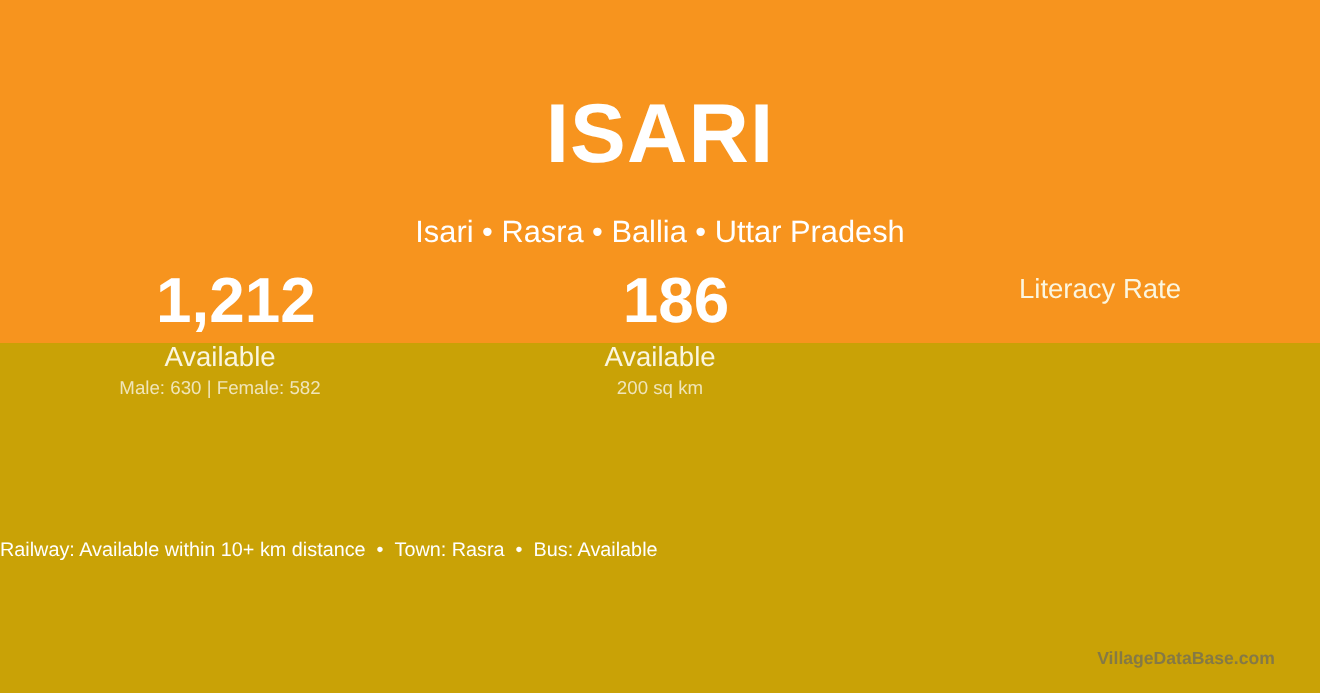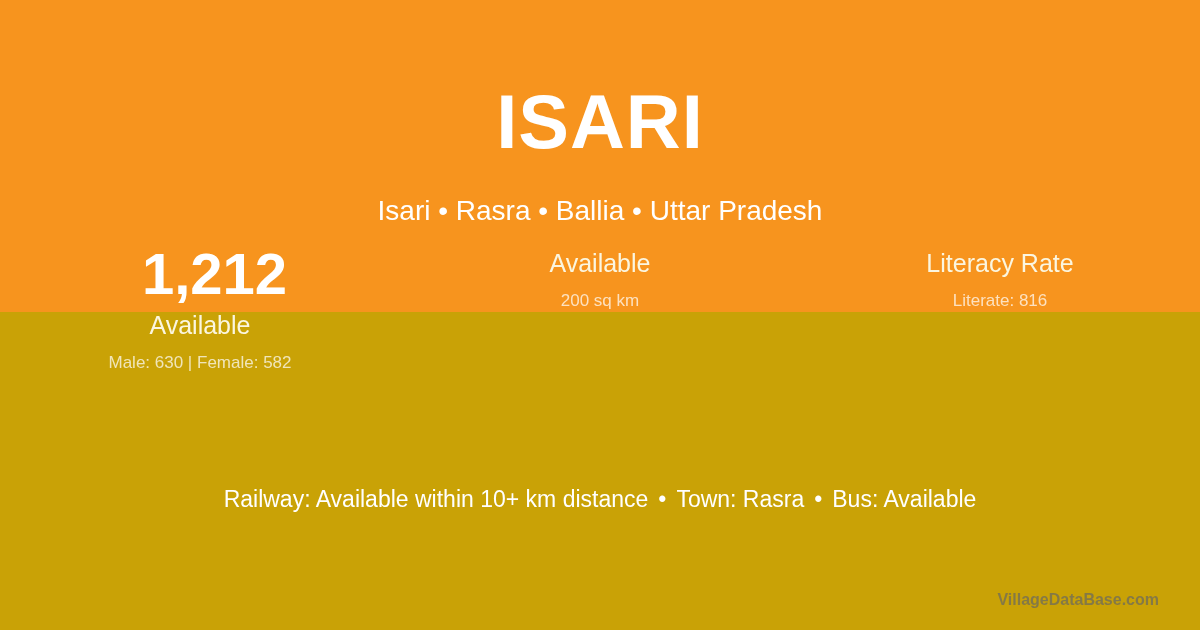--- a/index.html
+++ b/index.html
@@ -92,35 +92,35 @@
     padding-left: 29px;
   }
   .stat-label {
     margin-top: 6px;
     font-size: 25px;
     line-height: 29px;
     font-weight: normal;
     color: #fbf6e0;
   }
   .stat-sub {
-    margin-top: 12px;
+    margin-top: 2px;
     font-size: 17px;
     line-height: 21px;
     font-weight: normal;
     color: rgba(255,255,255,0.72);
   }
 
   
   .facilities {
     position: absolute;
     left: 0;
     top: 484px;
     width: 1200px;
-    text-align: center;
-    font-size: 23px;
+    text-align: left;
+    font-size: 18px;
     line-height: 30px;
     color: #ffffff;
   }
   .facility-item { white-space: nowrap; }
   .facility-sep {
     display: inline-block;
     padding: 0 10px;
     color: #ffffff;
   }
 
@@ -151,27 +151,27 @@
 
   <div class="stats-row">
 
     <div class="stat-col">
       <div class="stat-value">1,212</div>
       <div class="stat-label">Available</div>
       <div class="stat-sub">Male: 630  |  Female: 582</div>
     </div>
 
     <div class="stat-col">
+      <div class="stat-value">186</div>
       <div class="stat-label">Available</div>
       <div class="stat-sub">200 sq km</div>
     </div>
 
     <div class="stat-col">
       <div class="stat-label">Literacy Rate</div>
-      <div class="stat-sub">Literate: 816</div>
     </div>
 
   </div>
 
   <div class="facilities">
     <span class="facility-item">Railway: Available within 10+ km distance</span><span class="facility-sep">•</span><span class="facility-item">Town: Rasra</span><span class="facility-sep">•</span><span class="facility-item">Bus: Available</span>
   </div>
 
   <div class="watermark">VillageDataBase.com</div>
 

